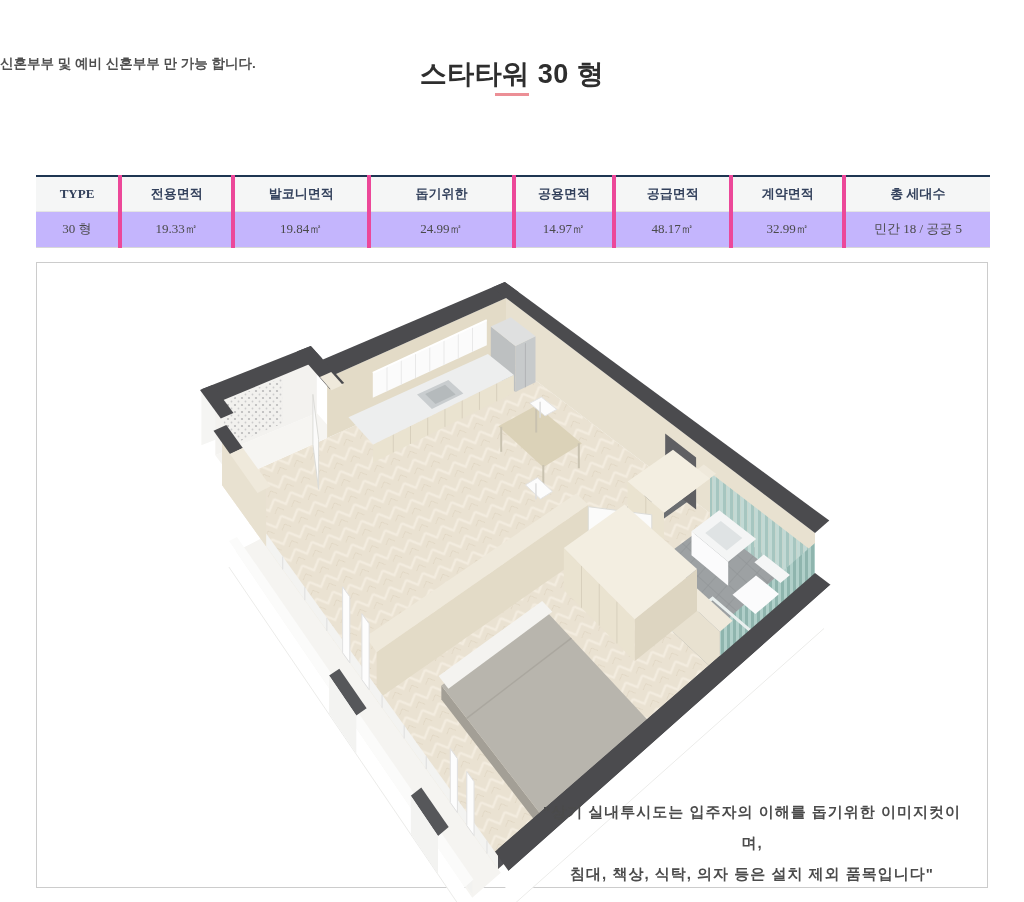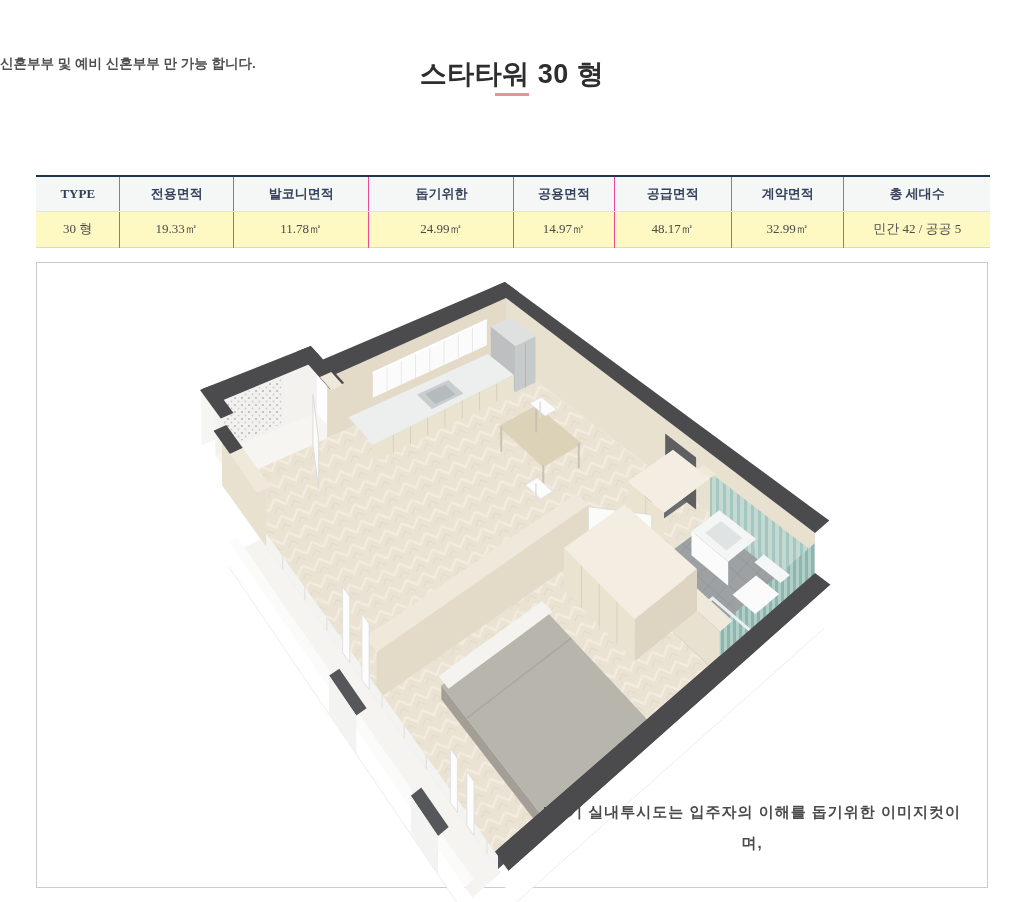--- a/index.html
+++ b/index.html
@@ -14,23 +14,23 @@
     font-size:13.5px; font-weight:bold; color:#4f4f4f; }
   .hdr-divider { position:absolute; top:93px; left:50%; margin-left:-17px;
     width:34px; height:3px; background:#ec8f96; }
 
   
   .area-table-wrap { position:absolute; left:36px; top:175px; width:954px;font-family:Liberation Serif, serif; }
   table.area { width:100%; border-collapse:collapse;
     border-top:2px solid #1e3552; border-bottom:1px solid #d8d8d8; table-layout:fixed; }
   table.area th { background:#f5f6f6; height:35px; font-size:13px; font-weight:bold;
     color:#33415c; text-align:center; vertical-align:middle; border-bottom:1px solid #e4e4e4; }
-  table.area td { background:#fef9c3; height:36px; font-size:13px; color:#4a4a4a;
+  table.area td { background:#c4b5fd; height:36px; font-size:13px; color:#4a4a4a;
     text-align:center; vertical-align:middle; }
-  table.area th + th, table.area td + td { border-left:1px solid #ec4899; }
+  table.area th + th, table.area td + td { border-left:4px solid #ec4899; }
   col.c0{width:8.8%} col.c1{width:11.9%} col.c2{width:14.2%} col.c3{width:15.2%}
   col.c4{width:10.5%} col.c5{width:12.3%} col.c6{width:11.8%} col.c7{width:15.3%}
 
   
   .plan-box { position:absolute; left:36px; top:262px; width:952px; height:626px;
     border:1px solid #cccccc; background:#fff; overflow:visible; }
   .plan-box svg { position:absolute; left:0; top:0; overflow:visible; }
   .disclaimer { position:absolute; left:505px; top:533px; width:420px; text-align:center;
     font-size:15px; font-weight:bold; color:#4b4b4b; letter-spacing:1px; line-height:31px; }
 </style>
@@ -64,26 +64,26 @@
           <th>공용면적</th>
           <th>공급면적</th>
           <th>계약면적</th>
           <th>총 세대수</th>
         </tr>
       </thead>
       <tbody>
         <tr>
           <td>30 형</td>
           <td>19.33㎡</td>
-          <td>11.78㎡</td>
+          <td>19.84㎡</td>
           <td>24.99㎡</td>
           <td>14.97㎡</td>
           <td>48.17㎡</td>
           <td>32.99㎡</td>
-          <td>민간 42 / 공공 5</td>
+          <td>민간 18 / 공공 5</td>
         </tr>
       </tbody>
     </table>
   </div>
 
   <div class="plan-box">
     <svg id="plan-svg" width="952" height="660" viewBox="0 0 952 660">
       <defs>
         <pattern id="hb" width="18" height="18" patternUnits="userSpaceOnUse" patternTransform="rotate(-23)">
           <path d="M0,4 L9,13 L18,4" fill="none" stroke="#f3ecdf" stroke-width="2.4"></path>
@@ -243,15 +243,16 @@
           <polygon points="191.9,278.0 427.5,624.4 427.5,650.4 191.9,304.0" fill="#ffffff"></polygon>
           <line x1="191.8918" y1="304.0246" x2="426.13" y2="648.36" stroke="#ececea" stroke-width="1"></line>
           <polygon points="302.3,405.7 329.6,445.2 319.3,452.6 292.1,412.6" fill="#56575a"></polygon>
           <polygon points="292.1,412.6 319.3,452.6 319.3,490.6 292.1,450.6" fill="#f3f3f1"></polygon>
           <polygon points="384.3,524.4 411.7,563.9 401.0,572.9 373.8,532.8" fill="#56575a"></polygon>
           <polygon points="373.8,532.8 401.0,572.9 401.0,610.9 373.8,570.8" fill="#f3f3f1"></polygon>
         </g>
       </svg>
     <div class="disclaimer">
       <div>"상기 실내투시도는 입주자의 이해를 돕기위한 이미지컷이며,</div>
+      <div>침대, 책상, 식탁, 의자 등은 설치 제외 품목입니다"</div>
     </div>
   </div>
 </div>
 
 </body></html>

